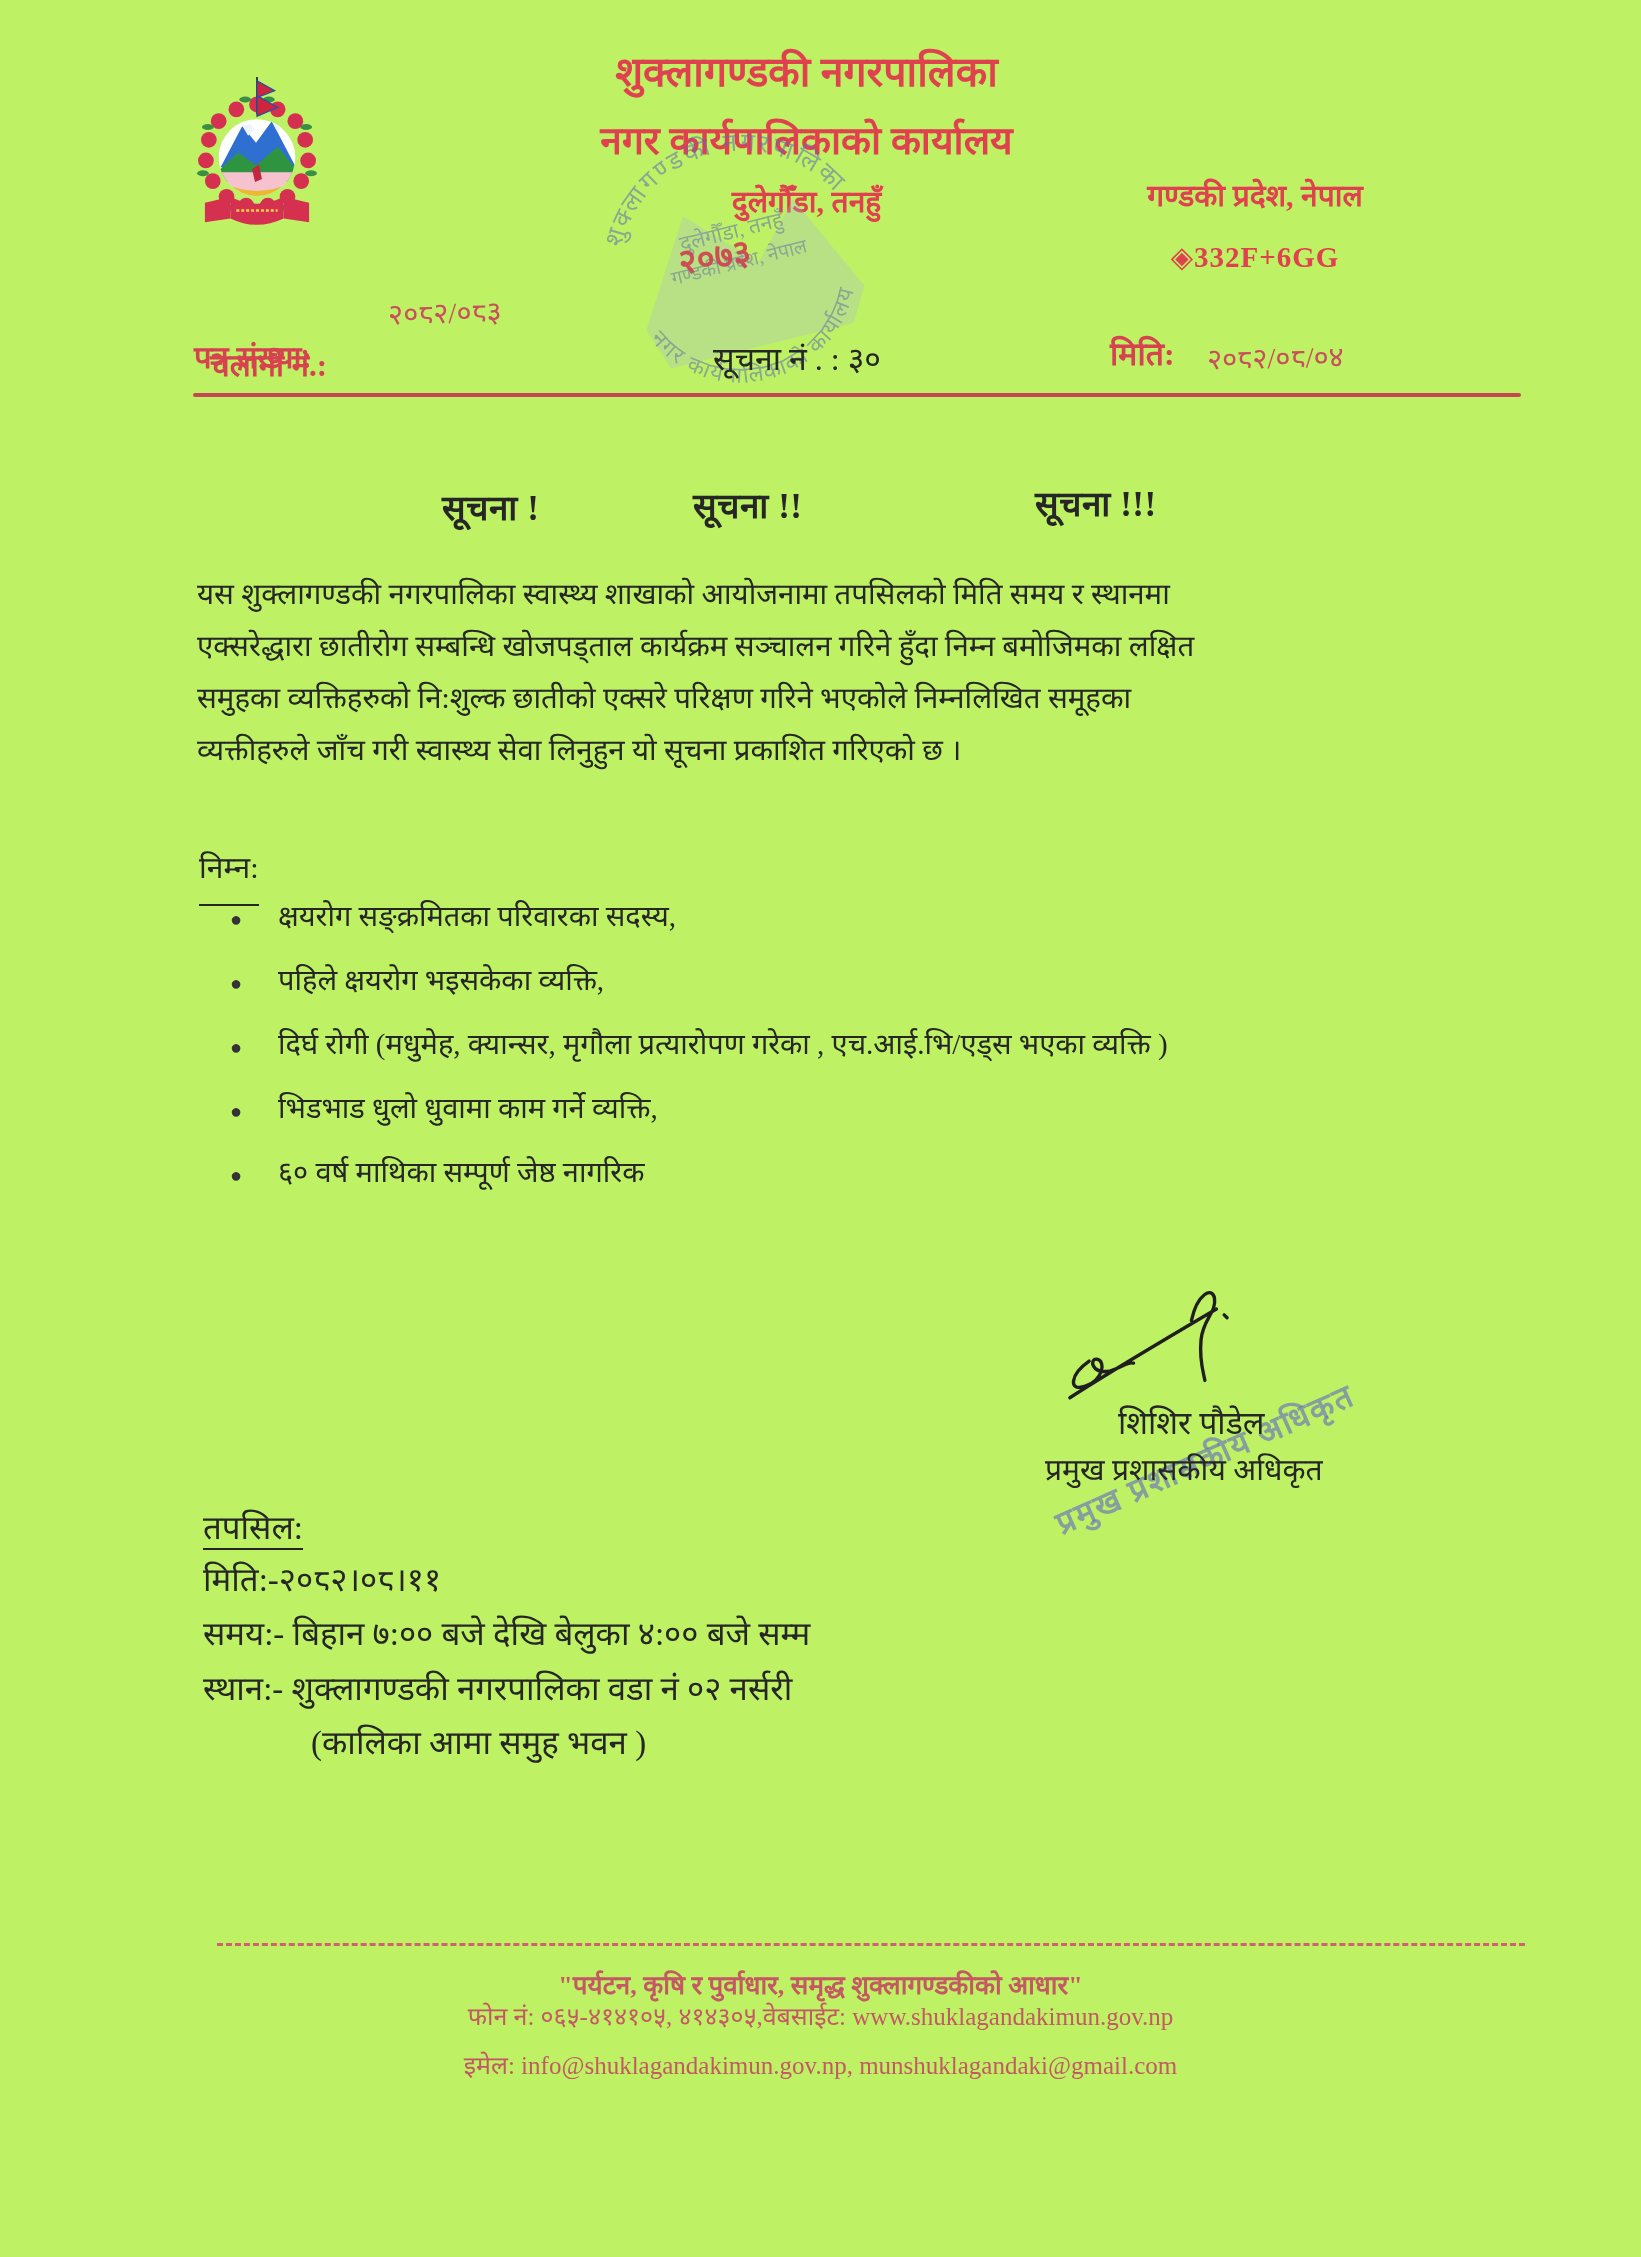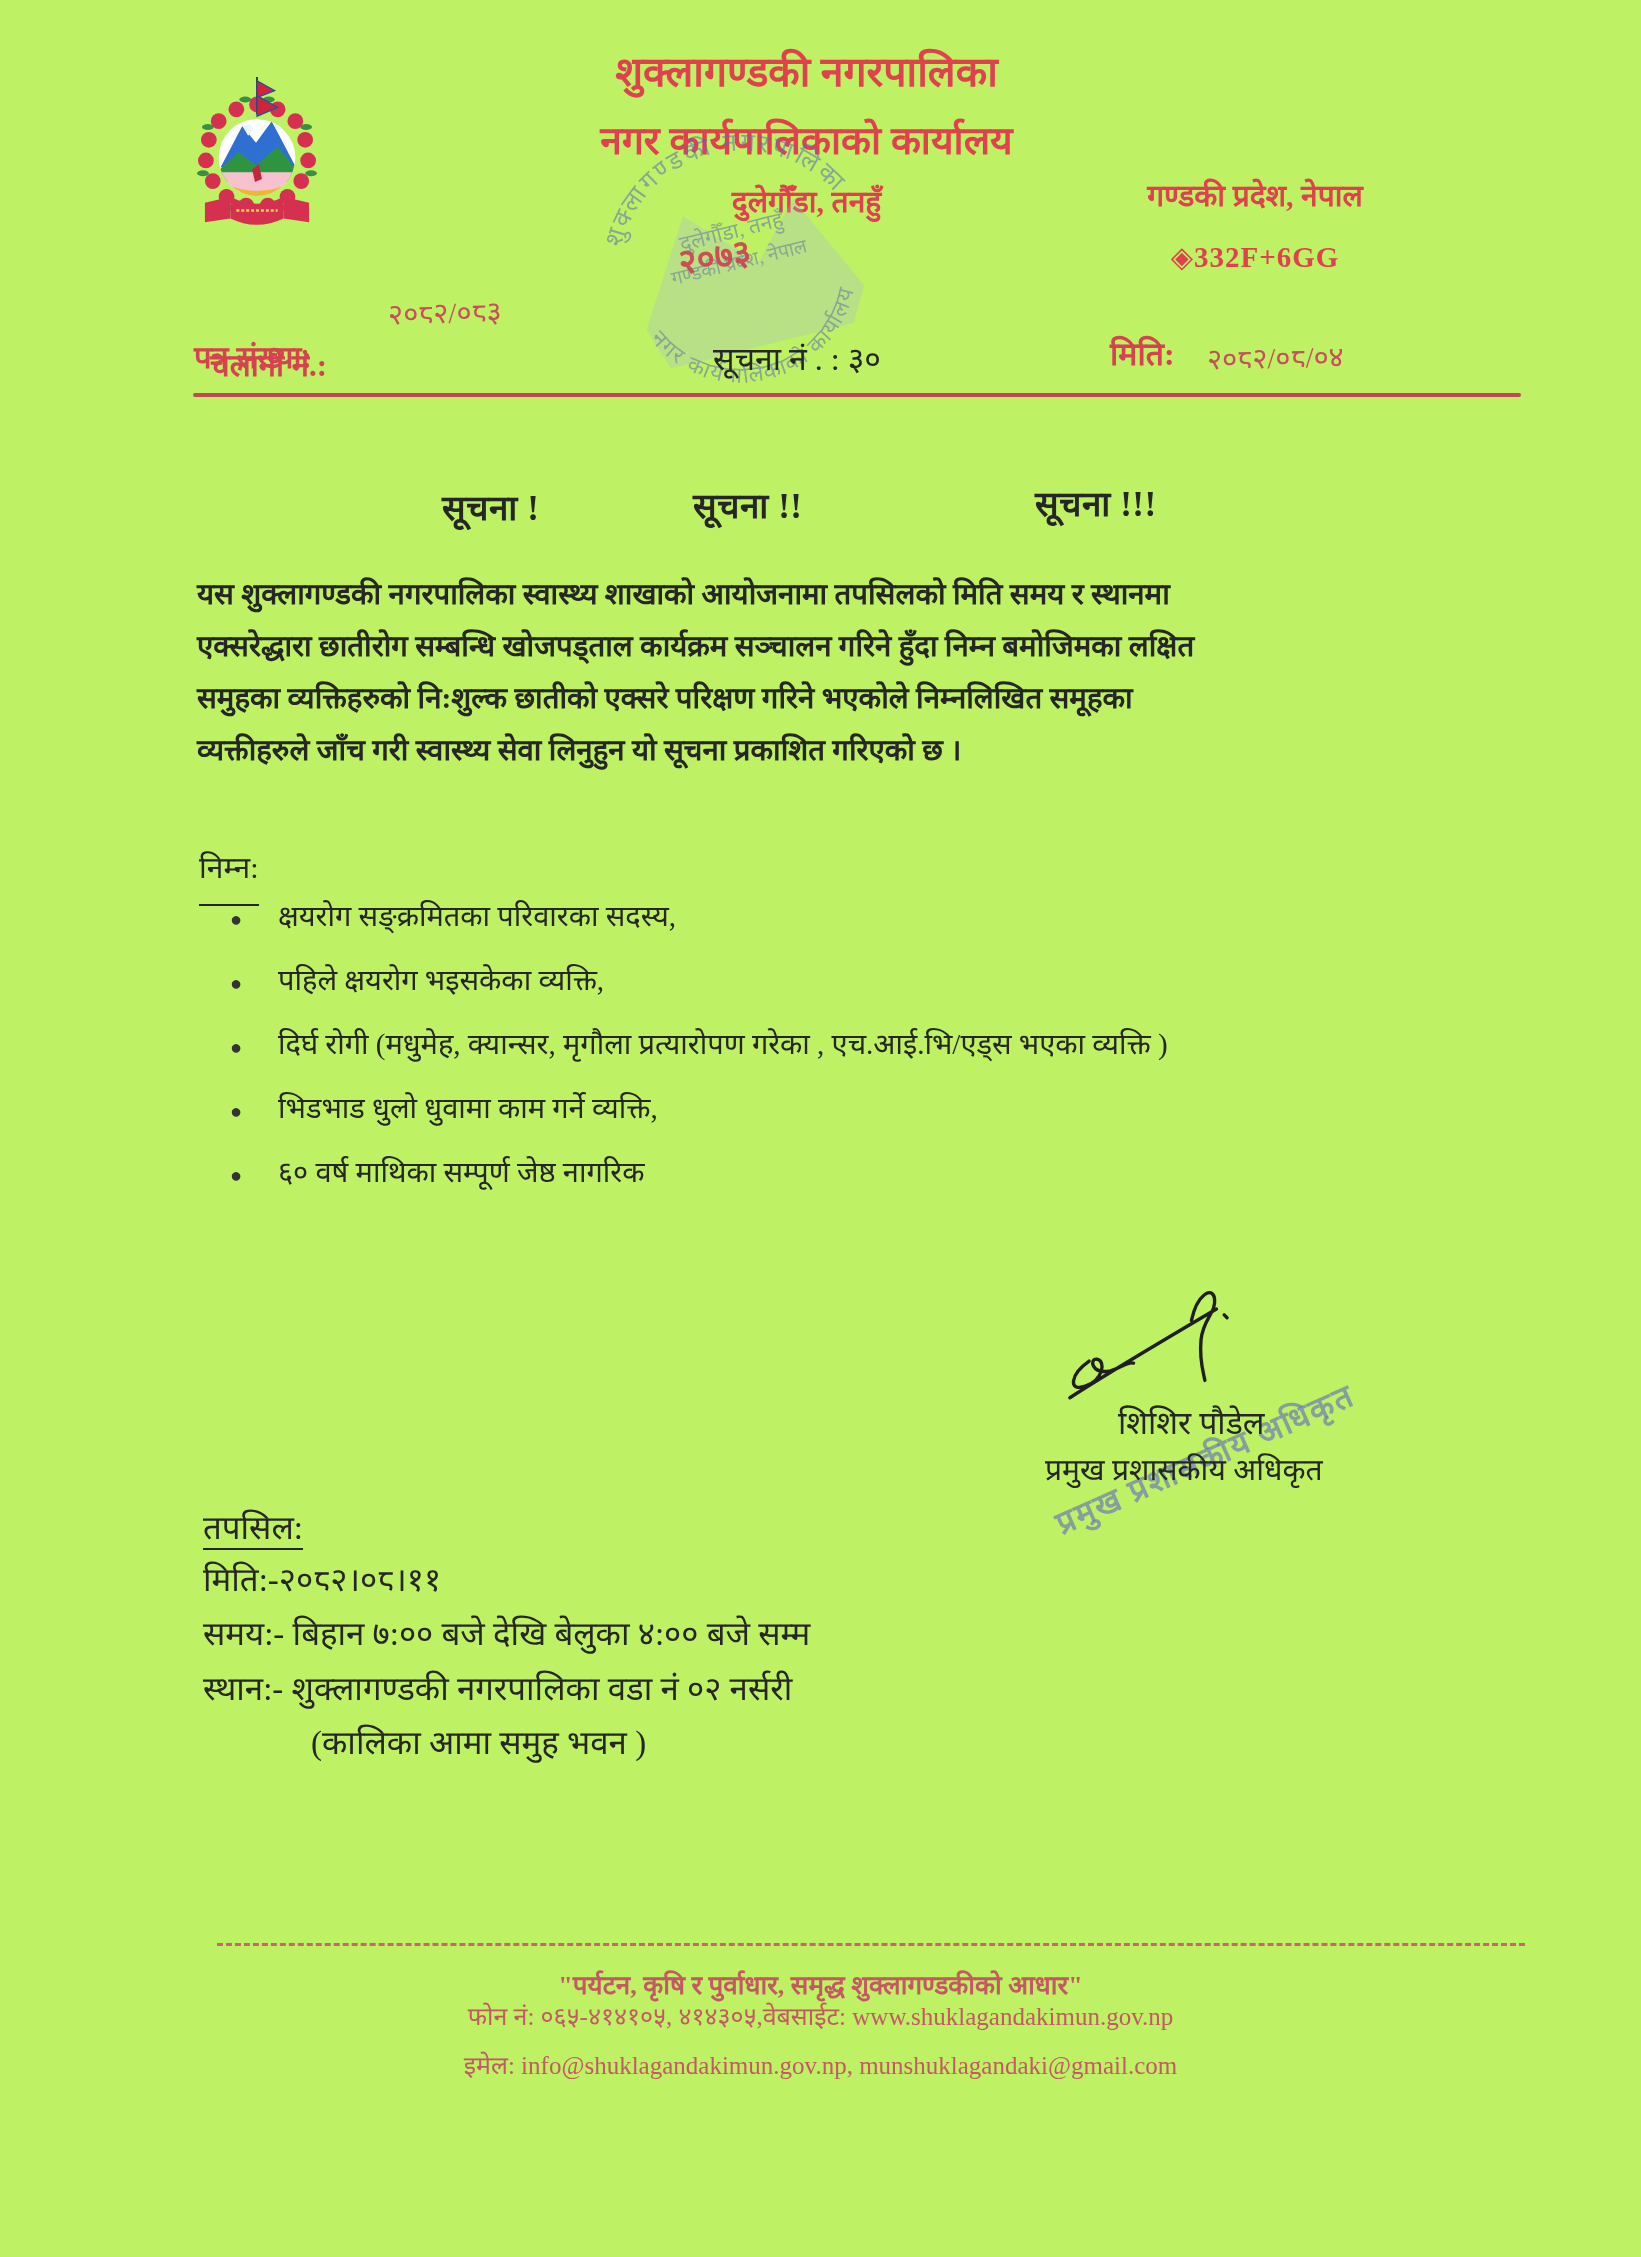--- a/index.html
+++ b/index.html
@@ -37,21 +37,21 @@
   #notice-no{left:713px;top:336px;font-size:32px;color:var(--ink);}
   #date-label{left:1110px;top:331px;font-size:32px;}
   #date-value{left:1207px;top:337px;transform:rotate(-1deg);}
   #header-rule{left:193px;top:393px;width:1328px;height:3.9px;background:var(--rule-red);border-radius:1.9px;}
   
   .notice-word{font-size:35px;font-weight:700;color:var(--ink);letter-spacing:0.5px;}
   #notice-1{left:442px;top:483px;}
   #notice-2{left:693px;top:481px;}
   #notice-3{left:1035px;top:479px;}
   
-  #paragraph{left:197px;top:568px;width:1221px;font-size:29.4px;line-height:52px;font-weight:bold;}
+  #paragraph{left:197px;top:568px;width:1221px;font-size:29.4px;line-height:52px;}
   
   #list-intro{left:199px;top:846px;font-size:30px;}
   #list-intro span{border-bottom:2.4px solid var(--ink);padding-bottom:20px;}
   #target-list{left:230px;top:896px;width:1207px;list-style:none;margin:0;padding:0;font-size:29px;}
   #target-list li{position:relative;padding-left:48px;margin-bottom:24px;line-height:40px;}
   #target-list li::before{content:"●";position:absolute;left:0;top:2.9px;font-size:20px;color:#333;}
   
   #sig-svg{left:1060px;top:1284px;}
   #sig-name{left:1118px;top:1400px;font-size:32px;}
   #sig-title{left:1045px;top:1448px;font-size:30px;}

